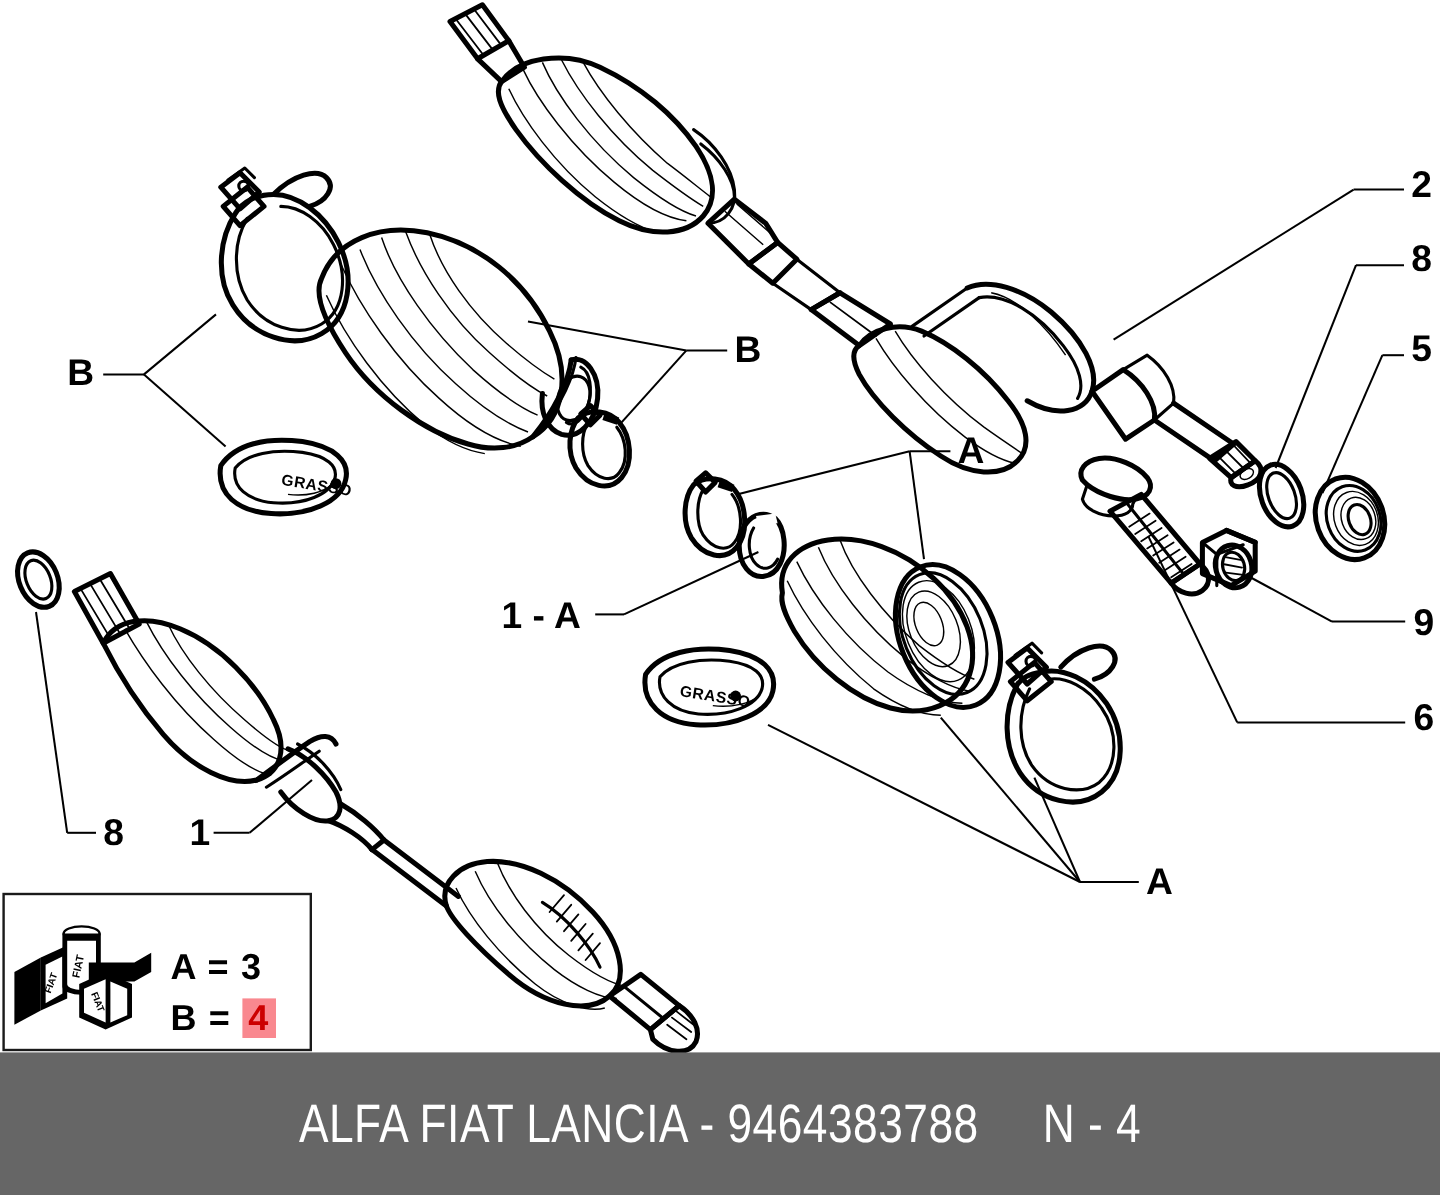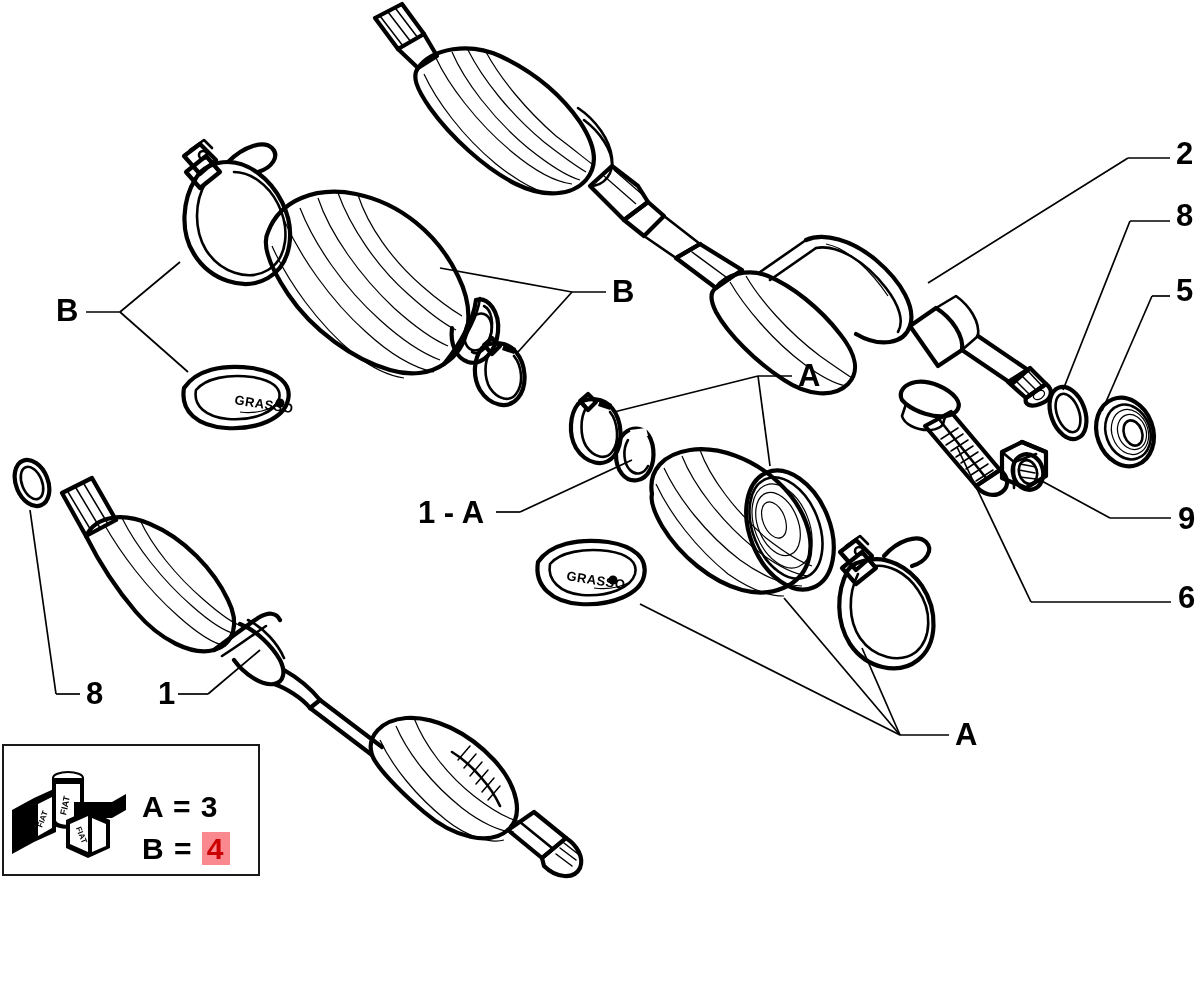--- a/index.html
+++ b/index.html
@@ -522,14 +522,17 @@
         <polygon points="84,60 98,66 98,88 84,94" fill="#fff"></polygon>
         <text x="71" y="78" fill="#000" font-size="8" font-weight="bold" font-family="Liberation Sans, sans-serif" transform="rotate(68 71 78)" text-anchor="middle">FIAT</text>
       </svg>
     </div>
     <div id="legend-values">
       <div class="legend-row">A = 3</div>
       <div class="legend-row"><span>B = </span><span class="legend-hl">4</span></div>
     </div>
   </div>
 
+  <div id="footer-bar">
+    <div id="footer-text">ALFA FIAT LANCIA - 9464383788     N - 4</div>
+  </div>
 
 </div>
 
 </body></html>

